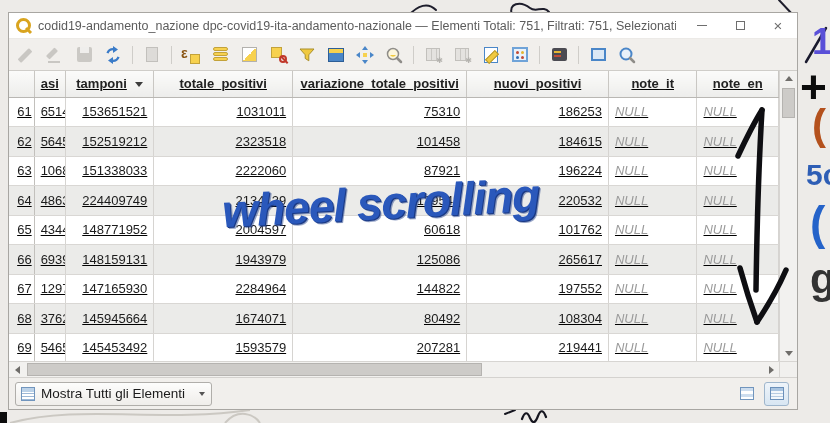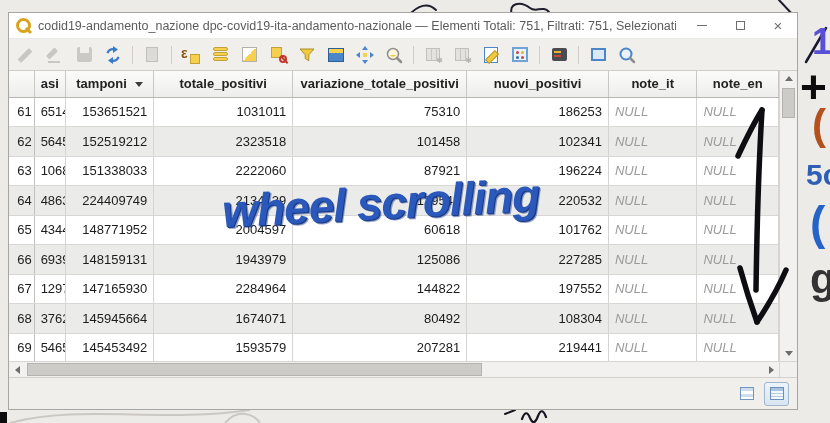--- a/index.html
+++ b/index.html
@@ -24,21 +24,21 @@
   .glyph-max { width:9px; height:9px; border:1px solid #6e6e6e; }
   .glyph-close { font-size:15px; line-height:1; color:#6e6e6e; }
 
   
   .toolbar { height:32px; flex:0 0 32px; background:#f1efec; border-bottom:1px solid #cfcdc9;
              display:flex; align-items:center; padding:0 6px; gap:7px; }
   .tool { width:22px; height:22px; display:flex; align-items:center; justify-content:center; }
   .tsep { width:1px; height:18px; background:#cfcdc9; margin:0 1px; }
 
   
-  .content { flex:1; display:grid; grid-template-columns:1fr 18px; grid-template-rows:1fr 16px; min-height:0; }
+  .content { flex:1; display:grid; grid-template-columns:1fr 18px; grid-template-rows:1fr 16px; min-height:0;text-decoration:underline; }
   .gridarea { overflow:hidden; background:#fff; }
 
   table.attr { border-collapse:collapse; table-layout:fixed; width:100%; font-size:13px; color:#1c1c1c; }
   col.c0{width:25px} col.c1{width:31px} col.c2{width:88px} col.c3{width:138px}
   col.c4{width:173px} col.c5{width:141px} col.c6{width:88px} col.c7{width:81px}
   th { height:26px; font-weight:600; font-size:13px; color:#222;
        background:linear-gradient(#fbfbfa,#ededeb); border-right:1px solid #c9c7c3;
        border-bottom:1px solid #b9b7b3; text-align:center; overflow:hidden; white-space:nowrap; position:relative; }
   th.corner { background:linear-gradient(#fbfbfa,#ededeb); }
   td { height:29.5px; border-right:1px solid #d6d4d1; border-bottom:1px solid #d9d7d4;
@@ -307,21 +307,21 @@
             <td class="c-r">186253</td>
             <td class="c-null">NULL</td>
             <td class="c-null">NULL</td>
           </tr>
           <tr class="odd">
             <td class="c-num">62</td>
             <td class="c-r">5645</td>
             <td class="c-r">152519212</td>
             <td class="c-r">2323518</td>
             <td class="c-r">101458</td>
-            <td class="c-r">102341</td>
+            <td class="c-r">184615</td>
             <td class="c-null">NULL</td>
             <td class="c-null">NULL</td>
           </tr>
           <tr class="even">
             <td class="c-num">63</td>
             <td class="c-r">1068</td>
             <td class="c-r">151338033</td>
             <td class="c-r">2222060</td>
             <td class="c-r">87921</td>
             <td class="c-r">196224</td>
@@ -347,21 +347,21 @@
             <td class="c-r">101762</td>
             <td class="c-null">NULL</td>
             <td class="c-null">NULL</td>
           </tr>
           <tr class="odd">
             <td class="c-num">66</td>
             <td class="c-r">6939</td>
             <td class="c-r">148159131</td>
             <td class="c-r">1943979</td>
             <td class="c-r">125086</td>
-            <td class="c-r">227285</td>
+            <td class="c-r">265617</td>
             <td class="c-null">NULL</td>
             <td class="c-null">NULL</td>
           </tr>
           <tr class="even">
             <td class="c-num">67</td>
             <td class="c-r">1297</td>
             <td class="c-r">147165930</td>
             <td class="c-r">2284964</td>
             <td class="c-r">144822</td>
             <td class="c-r">197552</td>
@@ -409,20 +409,25 @@
           </div>
         <div class="hthumb"></div>
         <div class="sbtn hbtn-r">
             <div class="arr-rt"></div>
           </div>
       </div>
       <div class="scorner"></div>
     </div>
 
     <div class="bottombar">
+      <div class="filterbtn">
+        <div class="mini-table"></div>
+        <span>Mostra Tutti gli Elementi</span>
+        <div class="dropcaret"></div>
+      </div>
       <div class="viewbtns">
         <div class="viewbtn">
             <div class="form-ic"></div>
           </div>
         <div class="viewbtn raised">
             <div class="tbl-ic"></div>
           </div>
       </div>
     </div>
   </div>

